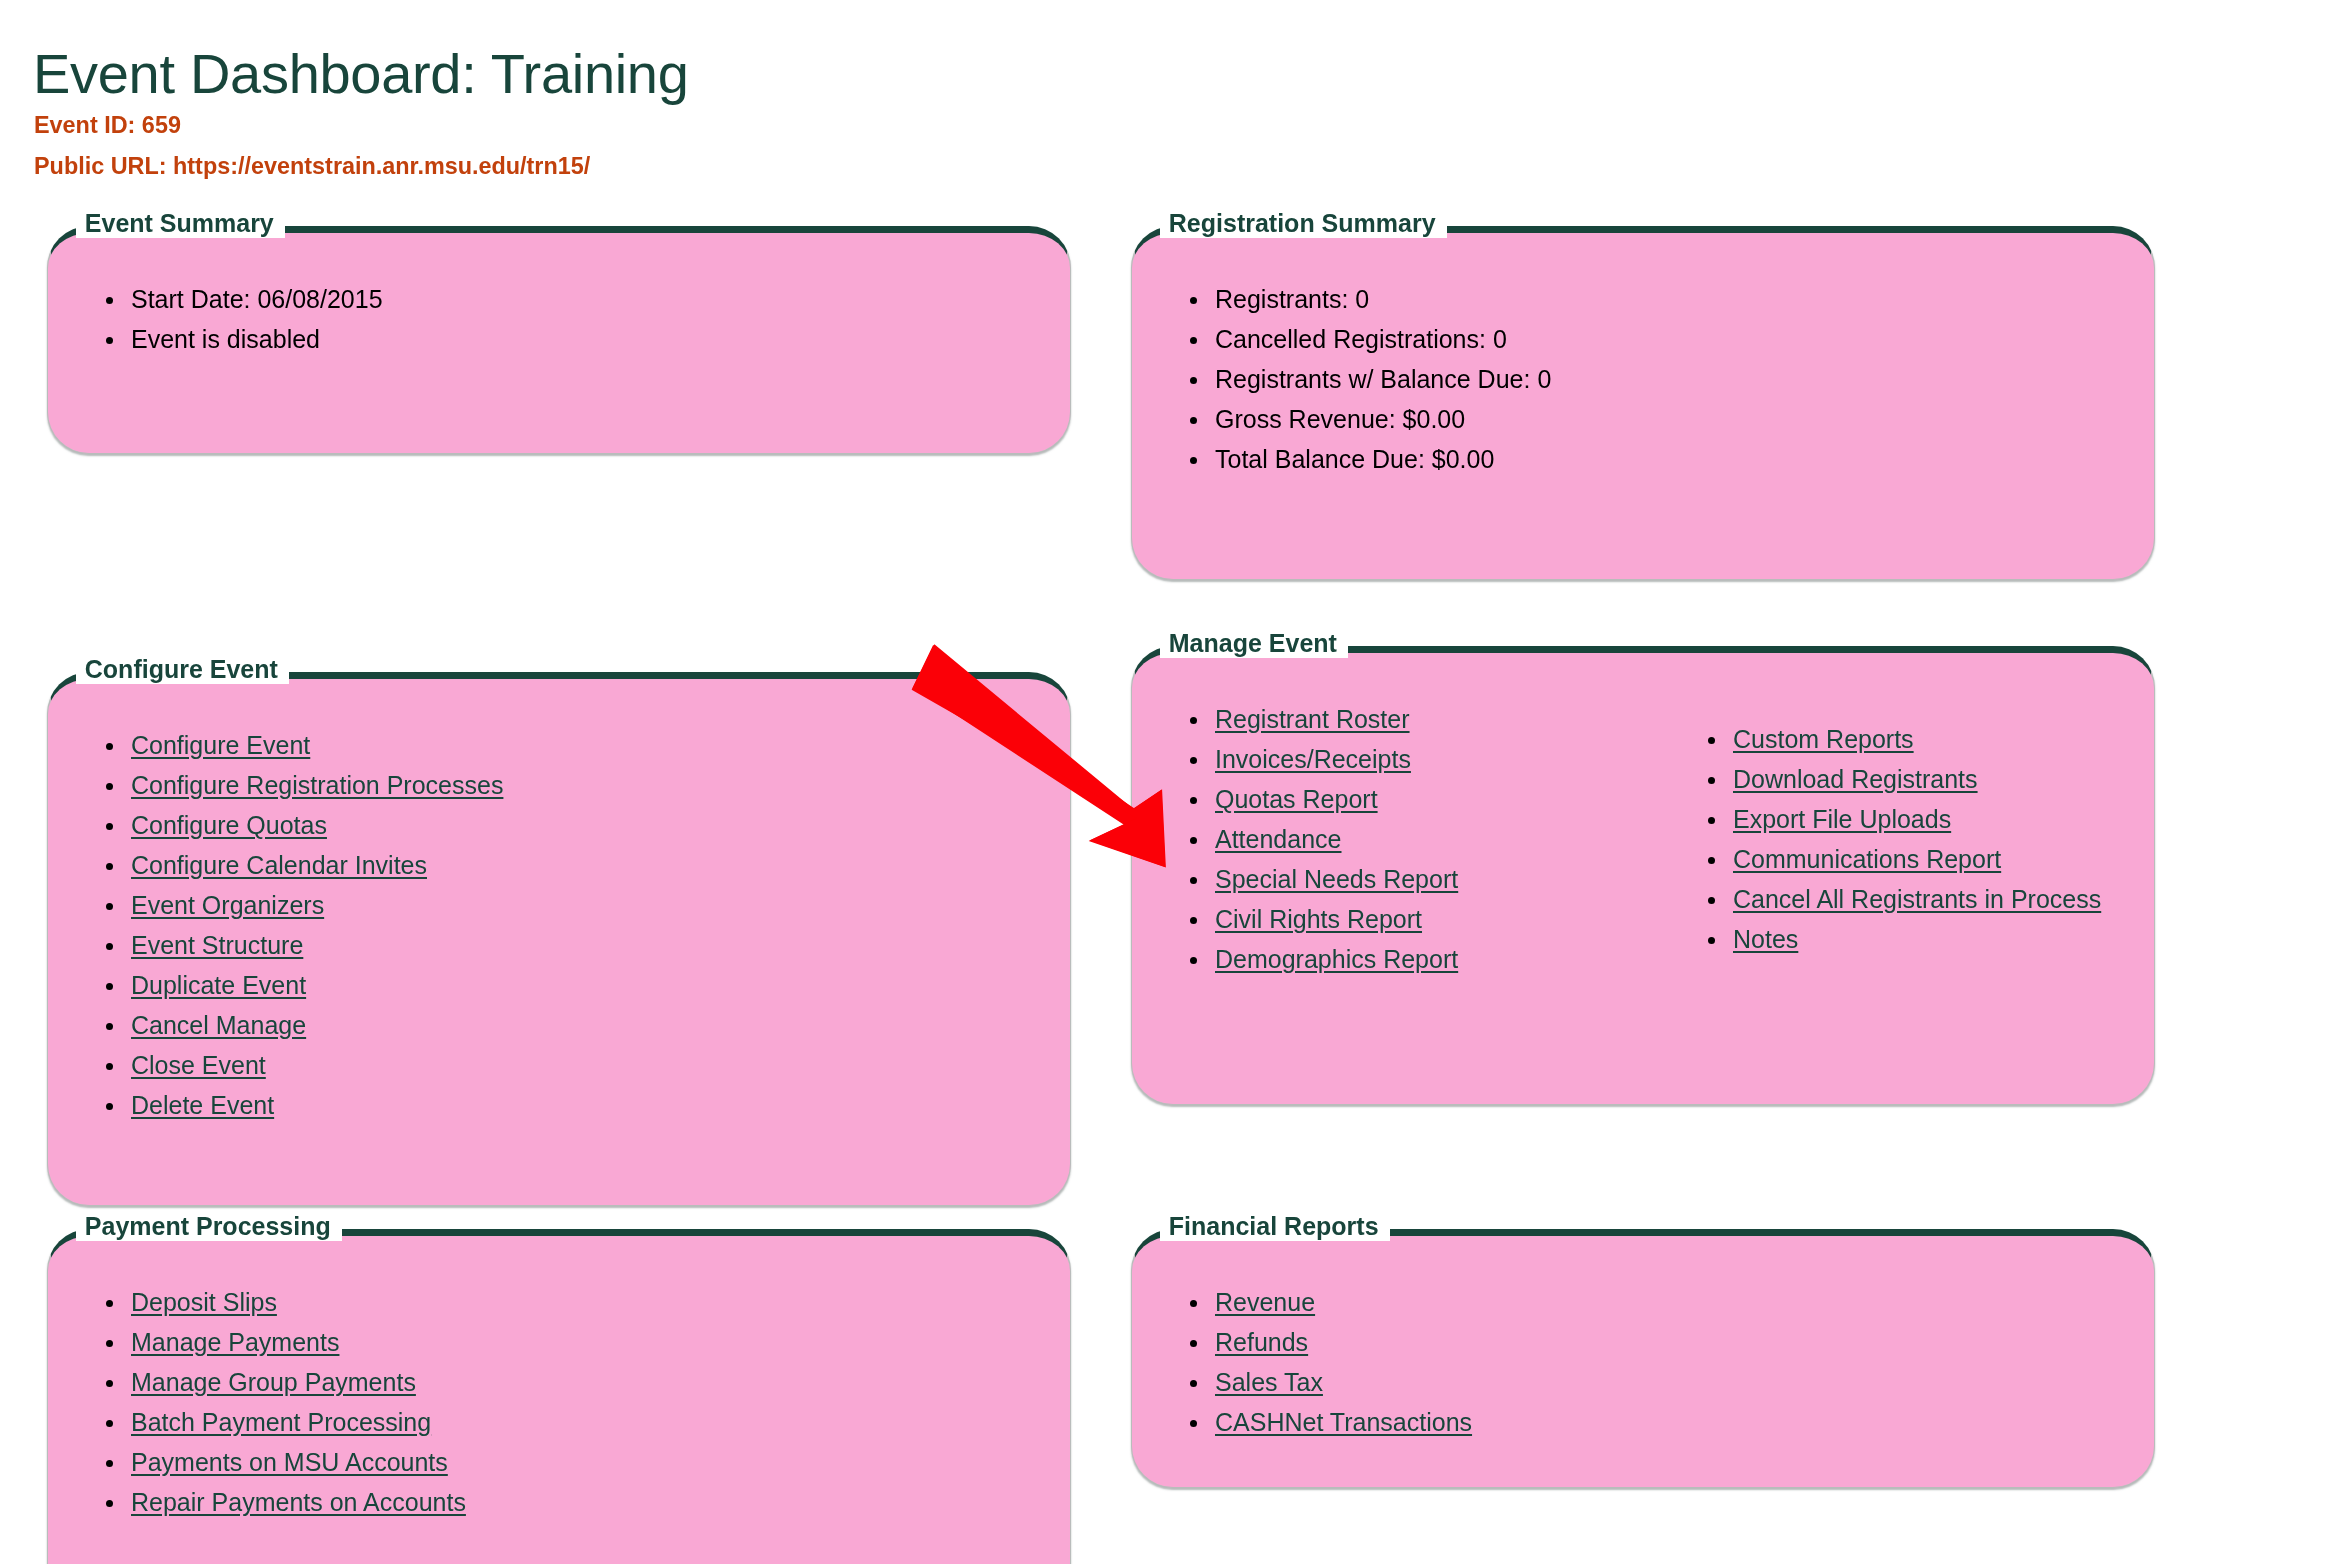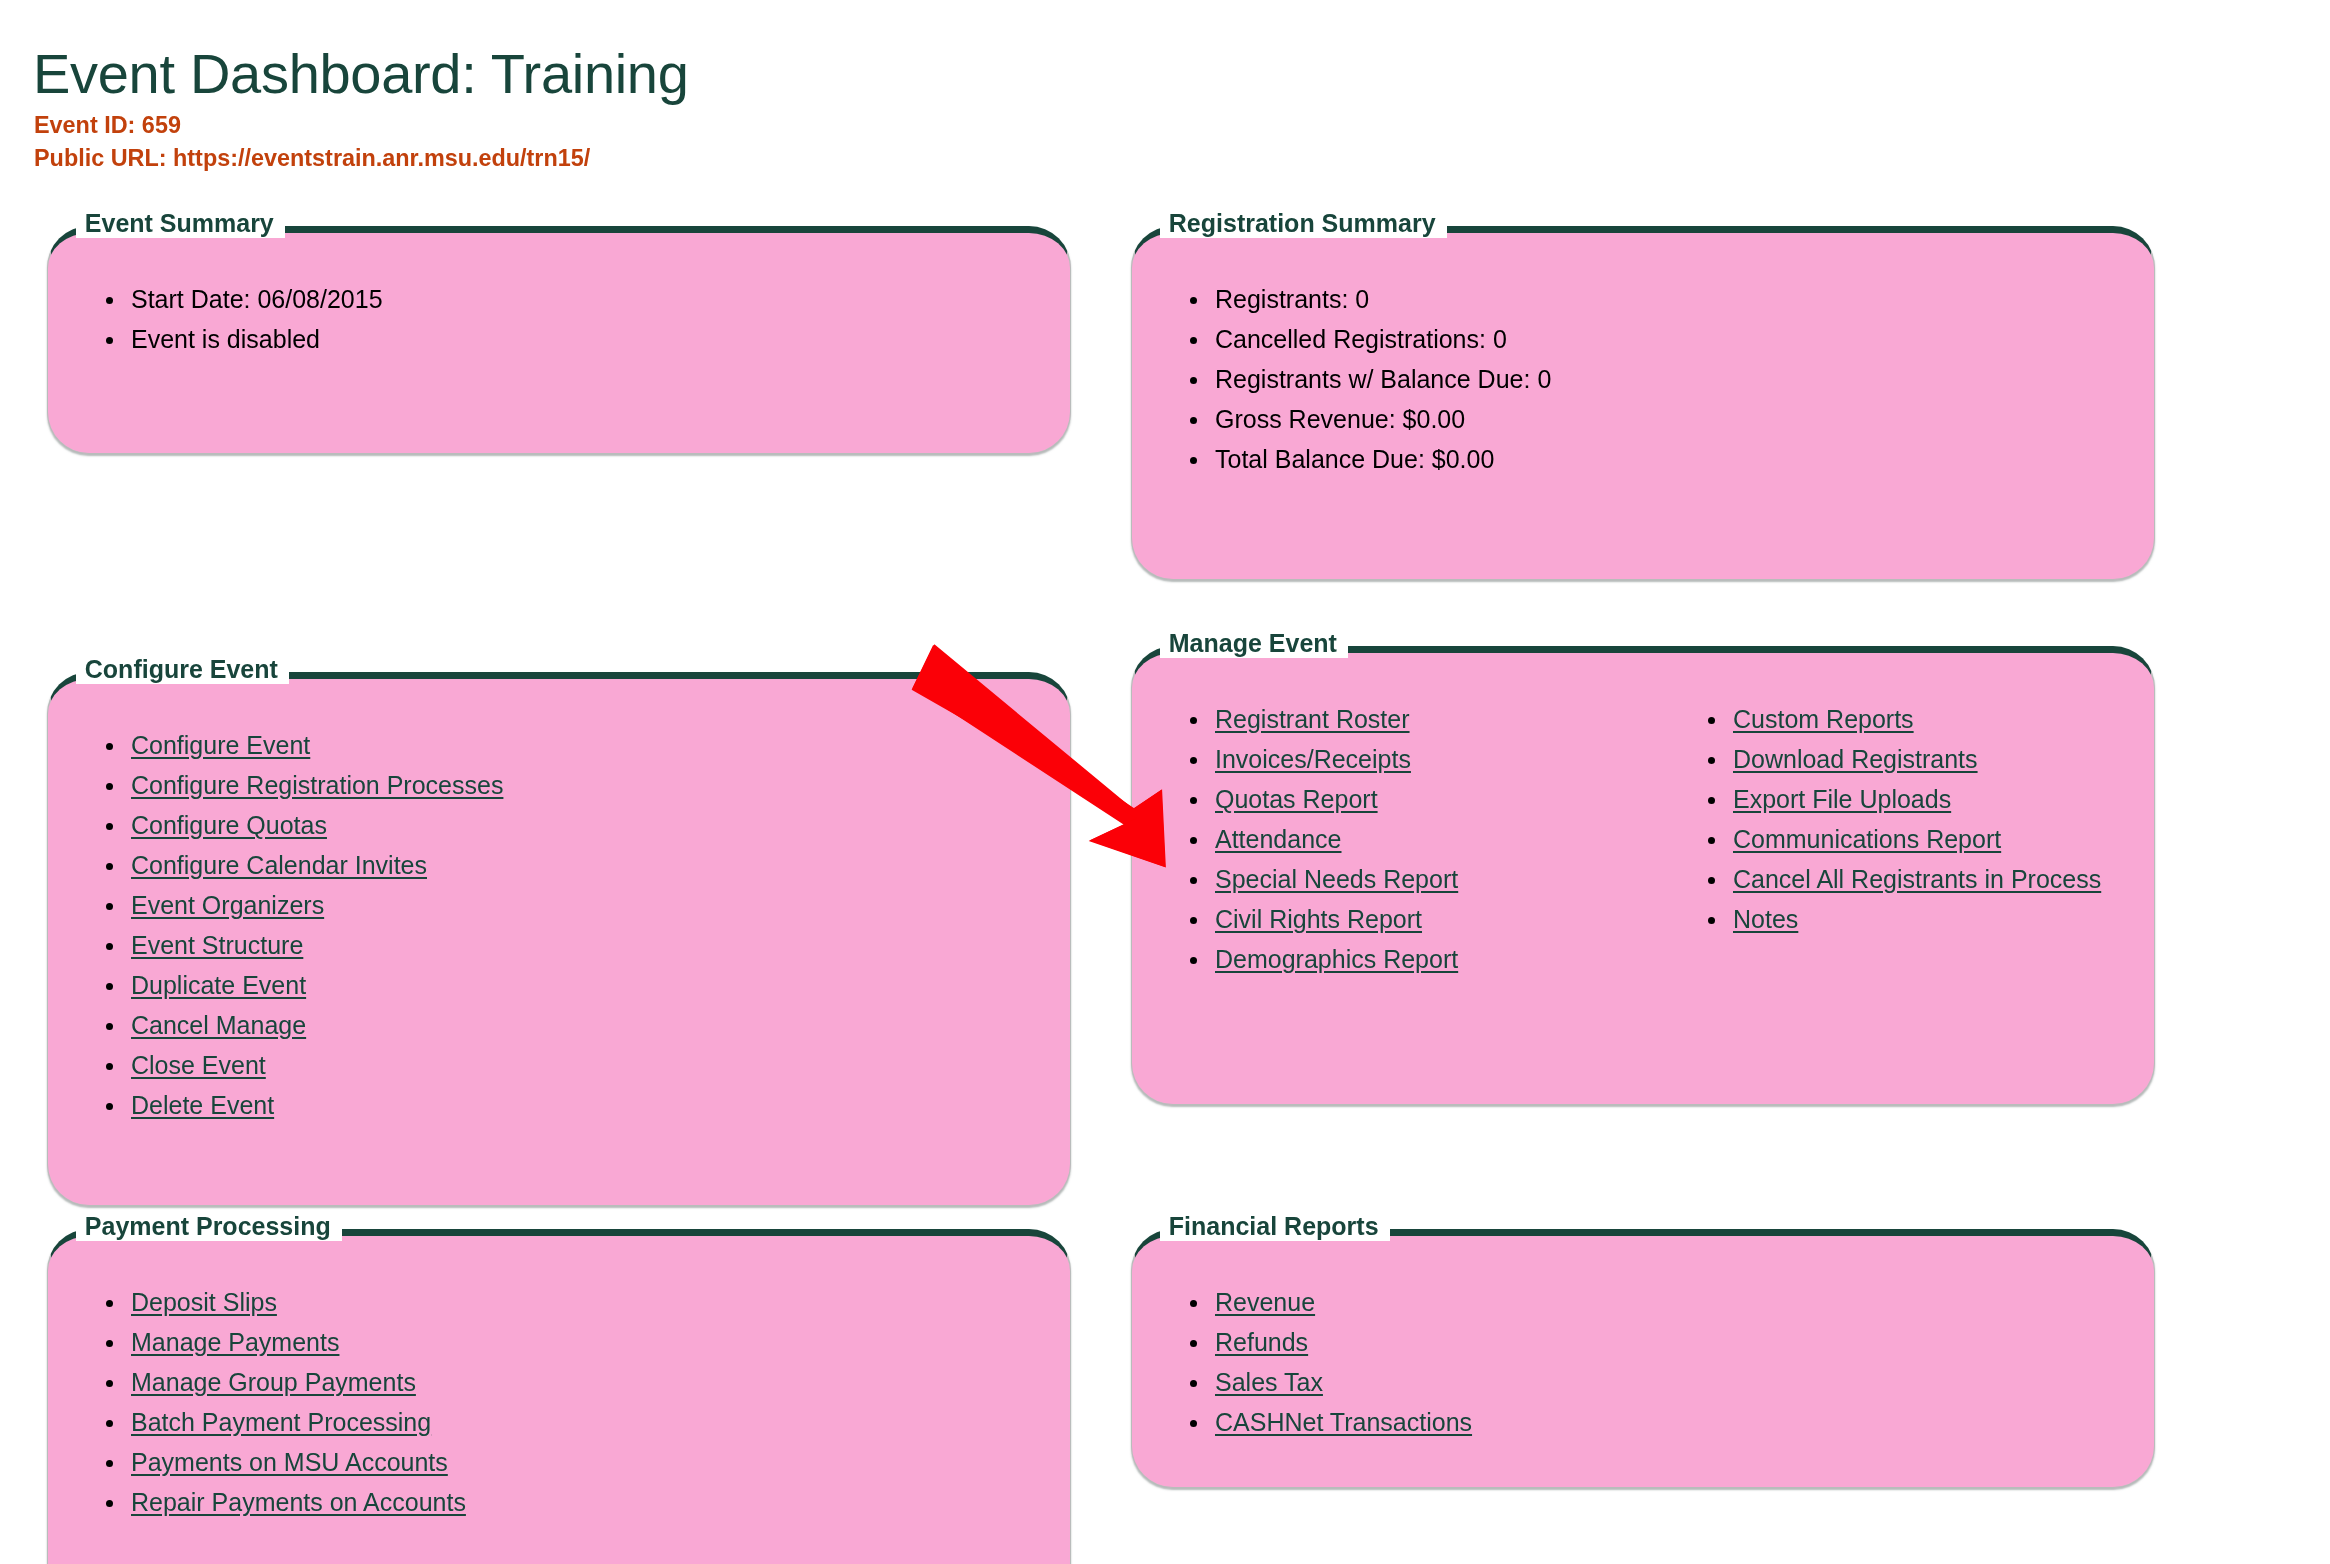--- a/index.html
+++ b/index.html
@@ -38,21 +38,21 @@
   .meta-line {
     position: absolute;
     left: 34px;
     font-size: 23.4px;
     line-height: 28px;
     font-weight: bold;
     color: #c2410c;
     white-space: nowrap;
   }
   .meta-event-id { top: 111px; }
-  .meta-public-url { top: 144px; text-align: center; }
+  .meta-public-url { top: 152px; text-align: center; }
 
   
   .panel {
     position: absolute;
     box-sizing: border-box;
     border: 1.9px solid #b9bcbb;
     border-top: 7px solid #18453B;
     border-radius: 42px;
     background: #f9a8d4;
     box-shadow: 0 1.9px 1.9px -0.6px rgba(120,130,128,0.55);
@@ -98,20 +98,21 @@
   }
   ul.panel-list li a {
     color: #18453B;
     text-decoration: underline;
     text-underline-offset: 2.5px;
   }
 
   .two-col {
     display: flex;
     flex-direction: row;
+    align-items: center;
   }
   .two-col .col-a { width: 518px; flex: 0 0 518px; }
   .two-col .col-b { flex: 1 1 auto; }
 
   
   #panel-event-summary {
     left: 47px; top: 226px; width: 1024px; height: 228px;
   }
   #panel-registration-summary {
     left: 1131px; top: 226px; width: 1024px; height: 354px;

